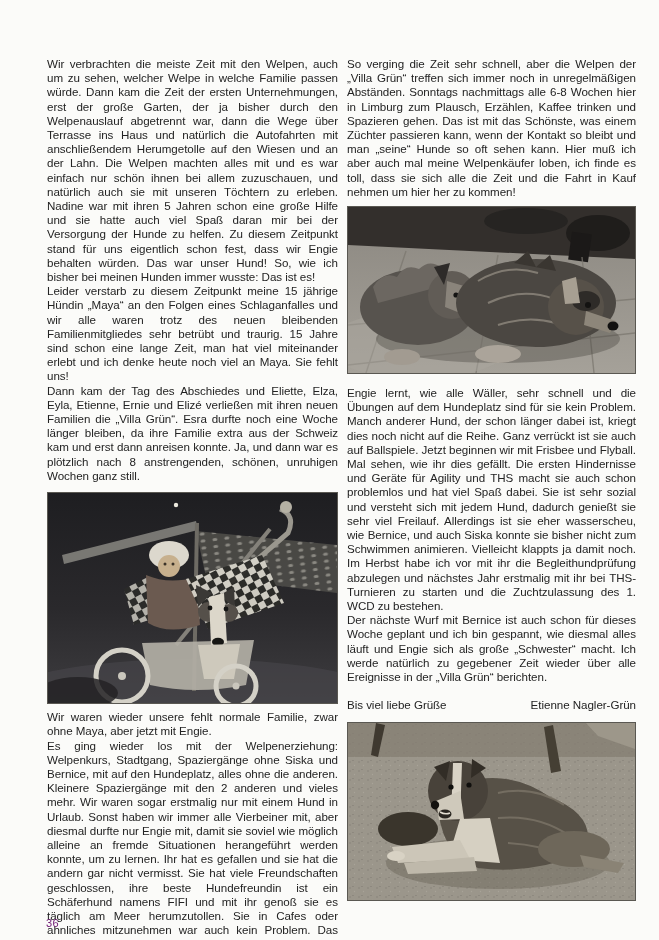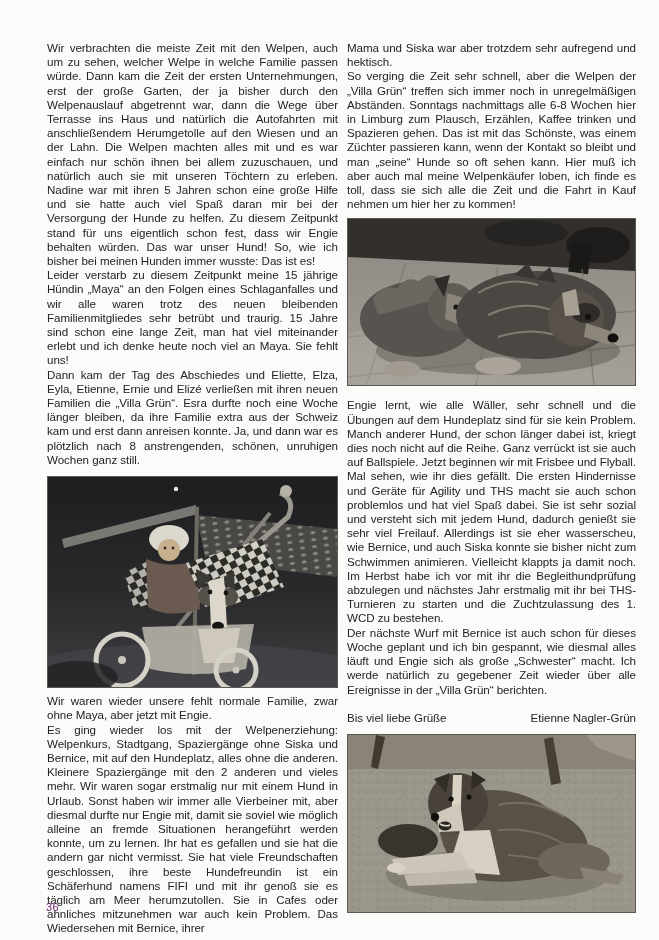--- a/index.html
+++ b/index.html
@@ -4,21 +4,21 @@
 <style>
   html,body{margin:0;padding:0;}
   body{
     width:659px;height:940px;
     background:#fbfbf9;
     font-family:"Liberation Sans", sans-serif;
     color:#232323;
     position:relative;
     overflow:hidden;
   }
-  .page{position:absolute;inset:0;}
+  .page{position:absolute;inset:0;margin-top:16px;}
   .col{
     position:absolute;top:41px;
     font-size:11.6px;line-height:14.2px;
     letter-spacing:-0.05px;
     text-align:justify;
   }
   .col-left{left:47px;width:291px;}
   .col-right{left:347px;width:289px;}
   .col p{margin:0;}
   .mt{margin-top:13px;}
@@ -103,21 +103,20 @@
           <ellipse cx="30" cy="200" rx="40" ry="16" fill="#232225" opacity="0.85"></ellipse>
         </svg>
       </div>
     </div>
     <p class="caption">Wir waren wieder unsere fehlt normale Familie, zwar ohne Maya, aber jetzt mit Engie.</p>
 
     <p class="mt">Es ging wieder los mit der Welpenerziehung: Welpenkurs, Stadtgang, Spaziergänge ohne Siska und Bernice, mit auf den Hundeplatz, alles ohne die anderen. Kleinere Spaziergänge mit den 2 anderen und vieles mehr. Wir waren sogar erstmalig nur mit einem Hund in Urlaub. Sonst haben wir immer alle Vierbeiner mit, aber diesmal durfte nur Engie mit, damit sie soviel wie möglich alleine an fremde Situationen herangeführt werden konnte, um zu lernen. Ihr hat es gefallen und sie hat die andern gar nicht vermisst. Sie hat viele Freundschaften geschlossen, ihre beste Hundefreundin ist ein Schäferhund namens FIFI und mit ihr genoß sie es täglich am Meer herumzutollen. Sie in Cafes oder ahnliches mitzunehmen war auch kein Problem. Das Wiedersehen mit Bernice, ihrer</p>
   </div>
 
   <div class="col col-right">
-    <p>Mama und Siska war aber trotzdem sehr aufregend und hektisch.</p>
     <p>So verging die Zeit sehr schnell, aber die Welpen der „Villa Grün“ treffen sich immer noch in unregelmäßigen Abständen. Sonntags nachmittags alle 6-8 Wochen hier in Limburg zum Plausch, Erzählen, Kaffee trinken und Spazieren gehen. Das ist mit das Schönste, was einem Züchter passieren kann, wenn der Kontakt so bleibt und man „seine“ Hunde so oft sehen kann. Hier muß ich aber auch mal meine Welpenkäufer loben, ich finde es toll, dass sie sich alle die Zeit und die Fahrt in Kauf nehmen um hier her zu kommen!</p>
 
     <div class="photo-wrap-r1">
       <div class="photo">
         <svg width="287" height="166" viewBox="0 0 287 166" xmlns="http://www.w3.org/2000/svg">
           <linearGradient id="floorg" x1="0" y1="0" x2="0" y2="1">
             <stop offset="0" stop-color="#8b8780"></stop>
             <stop offset="1" stop-color="#a5a199"></stop>
           </linearGradient>
           <rect width="287" height="166" fill="url(#floorg)"></rect>

